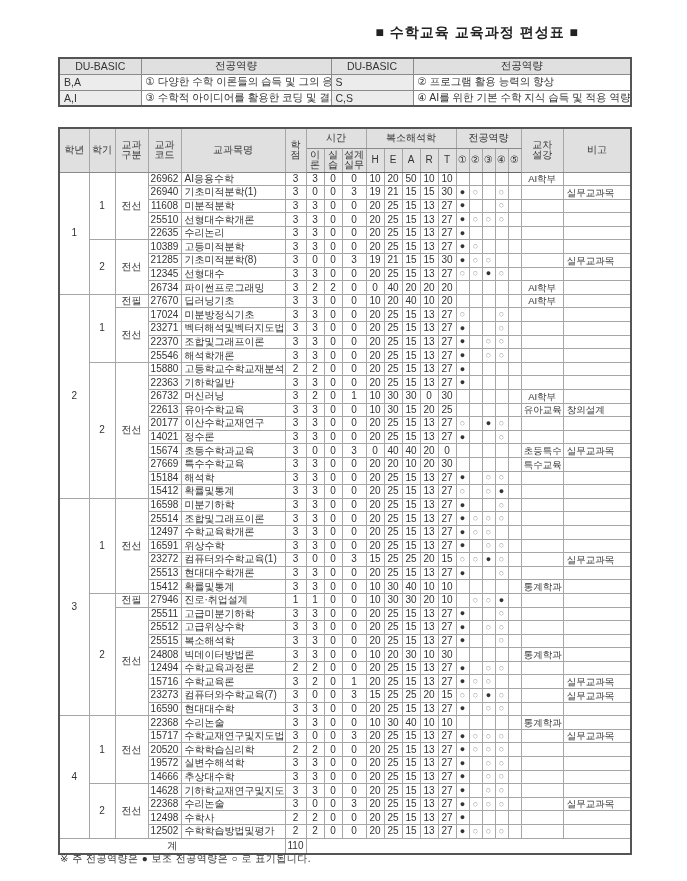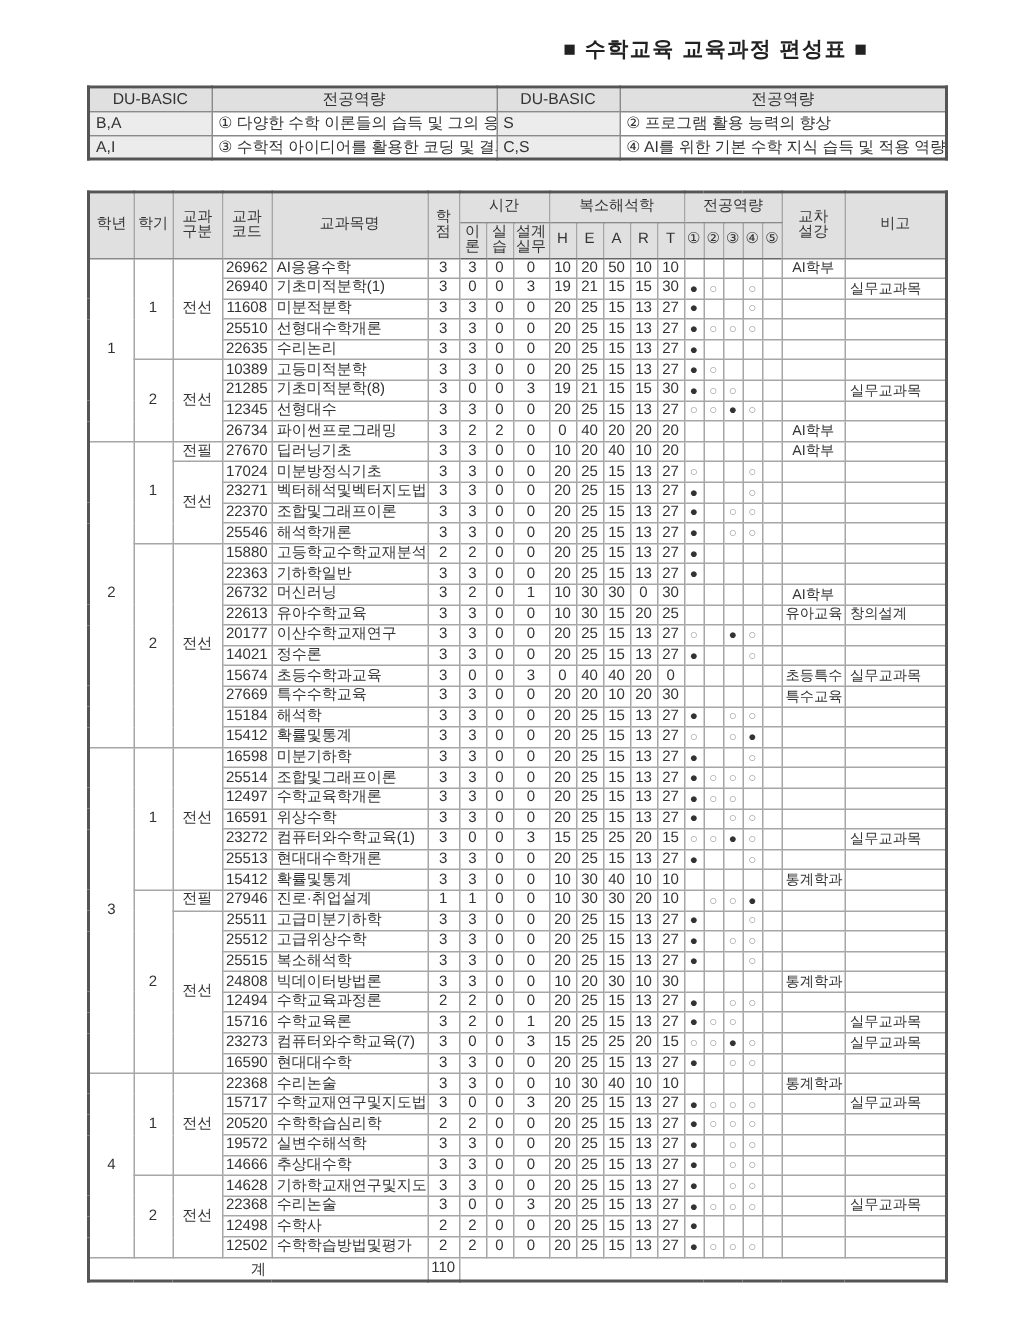--- a/index.html
+++ b/index.html
@@ -1171,14 +1171,15 @@
       </tbody>
     <tfoot>
       <tr>
         <td colspan="5" class="c">계</td>
         <td class="c">110</td>
         <td colspan="15"></td>
       </tr>
     </tfoot>
   </table>
 
+  <div class="footnote">※ 주 전공역량은 ● 보조 전공역량은 ○ 로 표기됩니다.</div>
 
 </div>
 
 </body></html>

